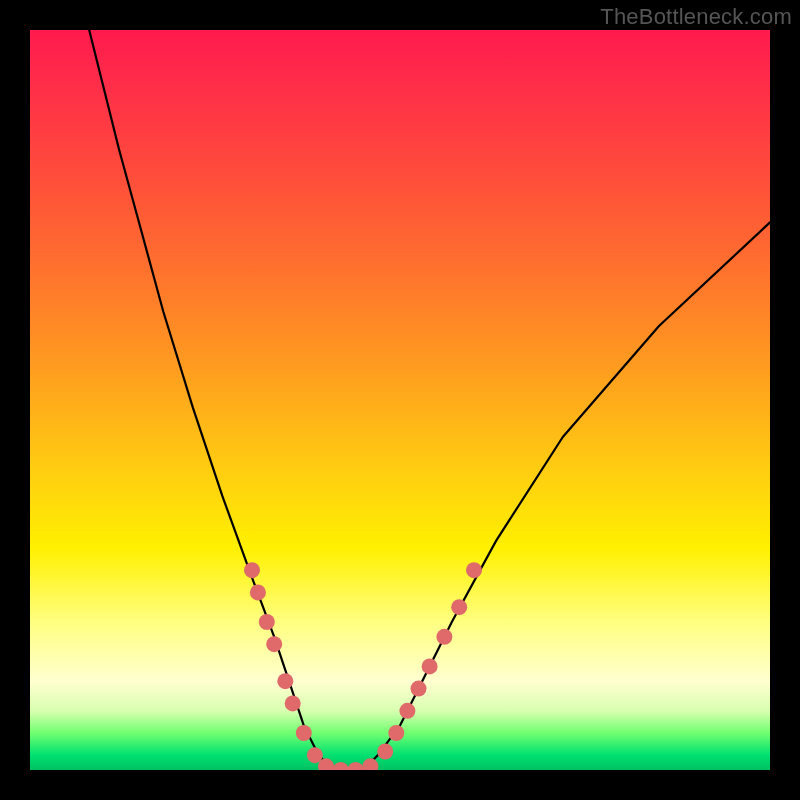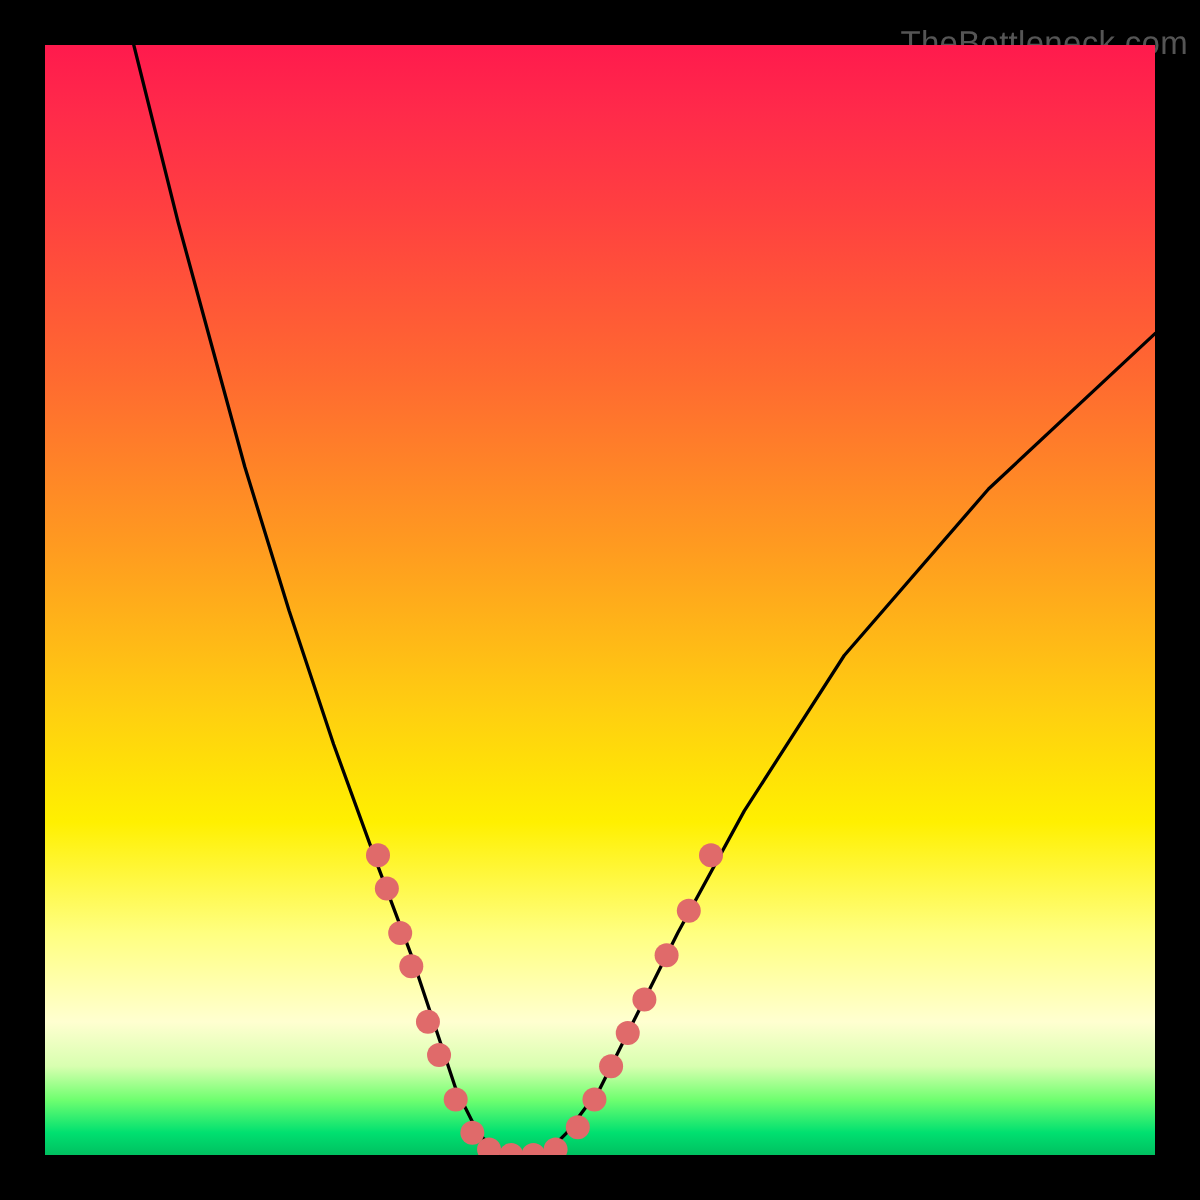--- a/index.html
+++ b/index.html
@@ -40,21 +40,21 @@
       #ffff80 80%,
       #ffffd0 88%,
       #d8ffb0 92%,
       #70ff70 95%,
       #00e070 98%,
       #00c060 100%
     );
   }
   .watermark {
     position: absolute;
-    top: 16px;
+    top: 4px;
     right: 8px;
     color: #555;
     font-size: 22px;
     font-weight: 500;
     letter-spacing: 0.2px;
     user-select: none;
   }
   svg.curve-layer {
     position: absolute;
     inset: 0;

